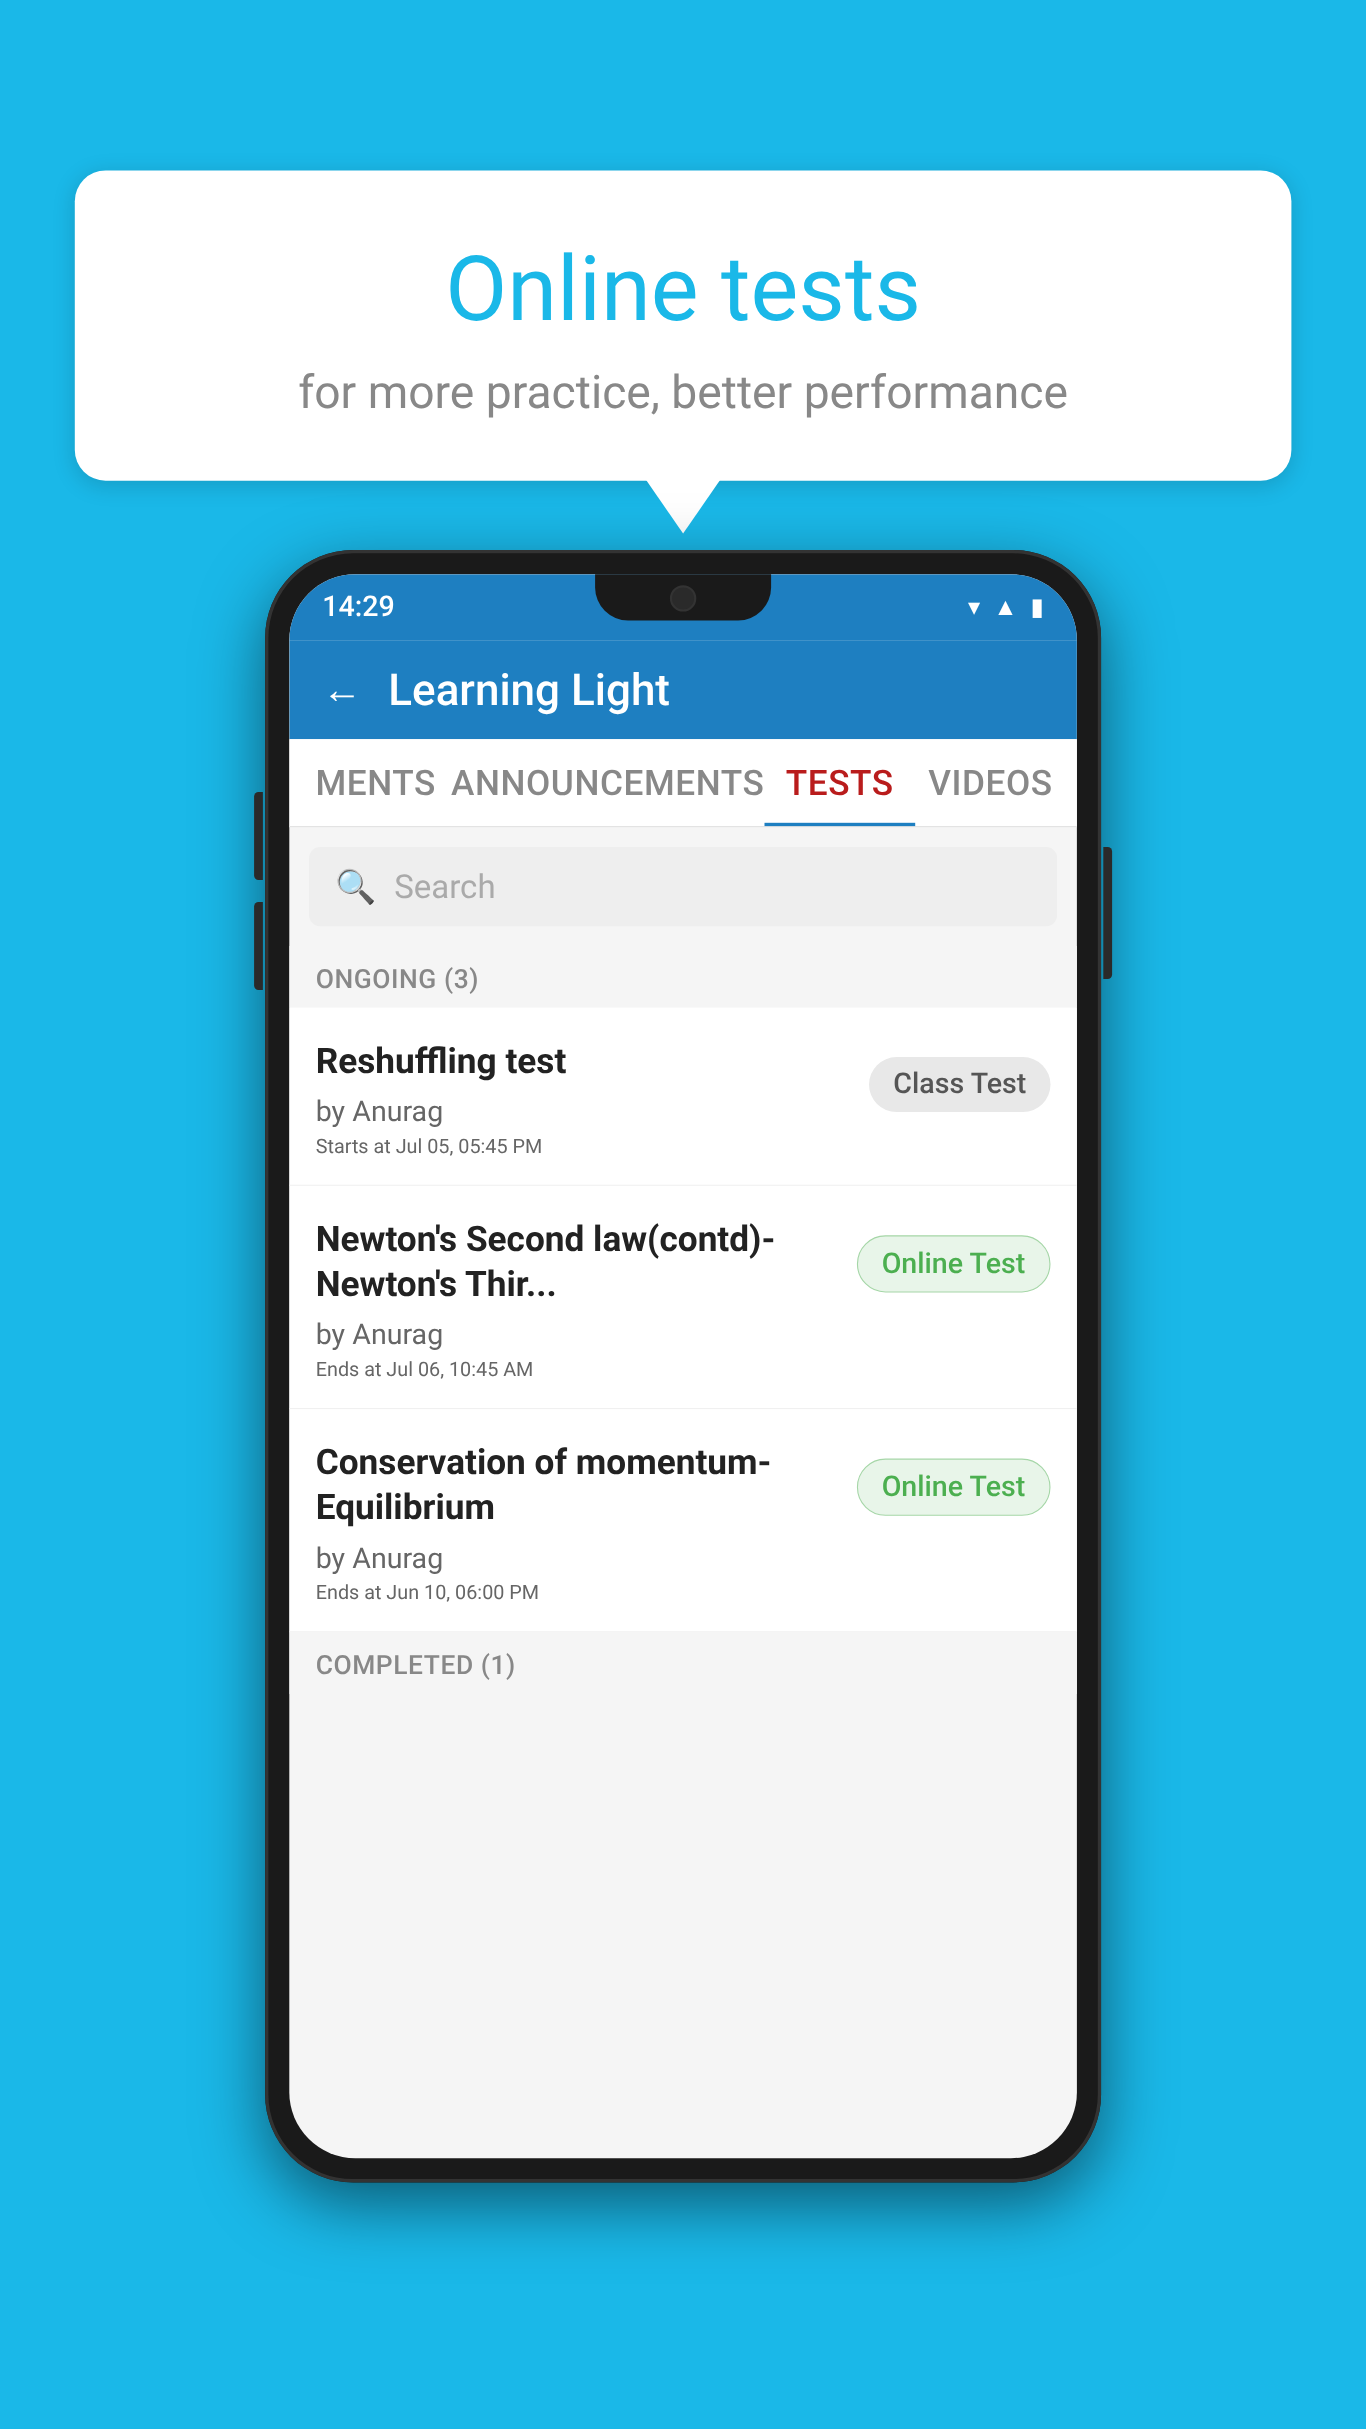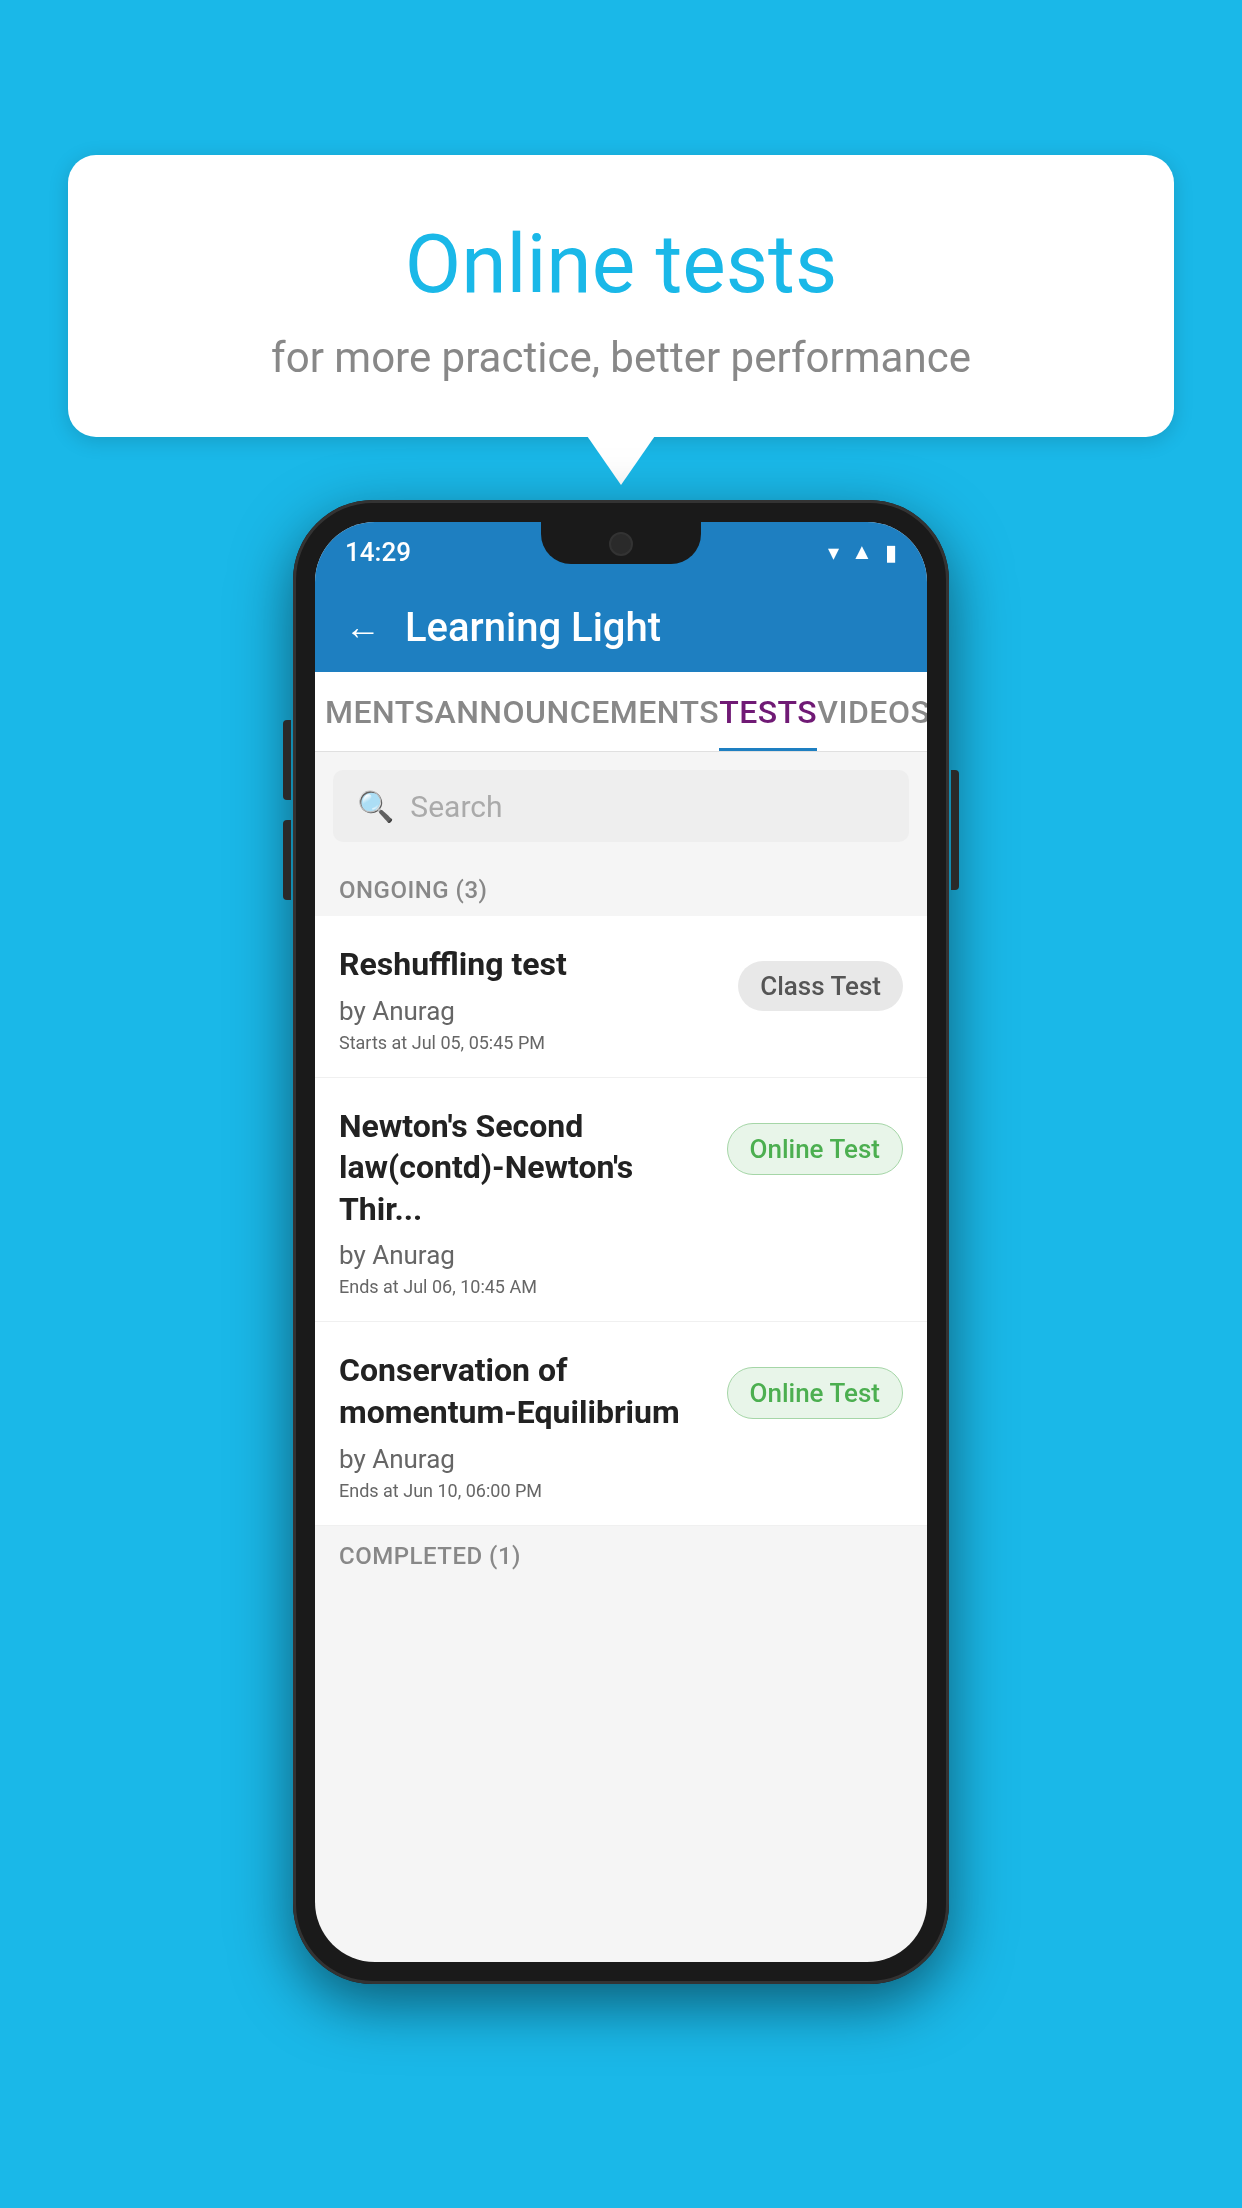--- a/index.html
+++ b/index.html
@@ -53,21 +53,21 @@
       margin-top: 20px;
       font-weight: 400;
     }
 
     
     .phone-wrapper {
       position: absolute;
       top: 500px;
       left: 50%;
       transform: translateX(-50%);
-      width: 656px;
+      width: 760px;
     }
 
     .phone-outer {
       background: #1a1a1a;
       border-radius: 80px;
       padding: 22px;
       box-shadow: 0 20px 60px rgba(0,0,0,0.5), inset 0 0 0 3px #333;
       position: relative;
     }
 
@@ -165,21 +165,21 @@
       align-items: center;
       justify-content: center;
       font-size: 32px;
       color: #888;
       font-weight: 500;
       position: relative;
       letter-spacing: 0.5px;
     }
 
     .tab-item.active {
-      color: #701a75;
+      color: #b91c1c;
     }
 
     .tab-item.active::after {
       content: '';
       position: absolute;
       bottom: 0;
       left: 0;
       right: 0;
       height: 3px;
       background: #1e7fc1;

